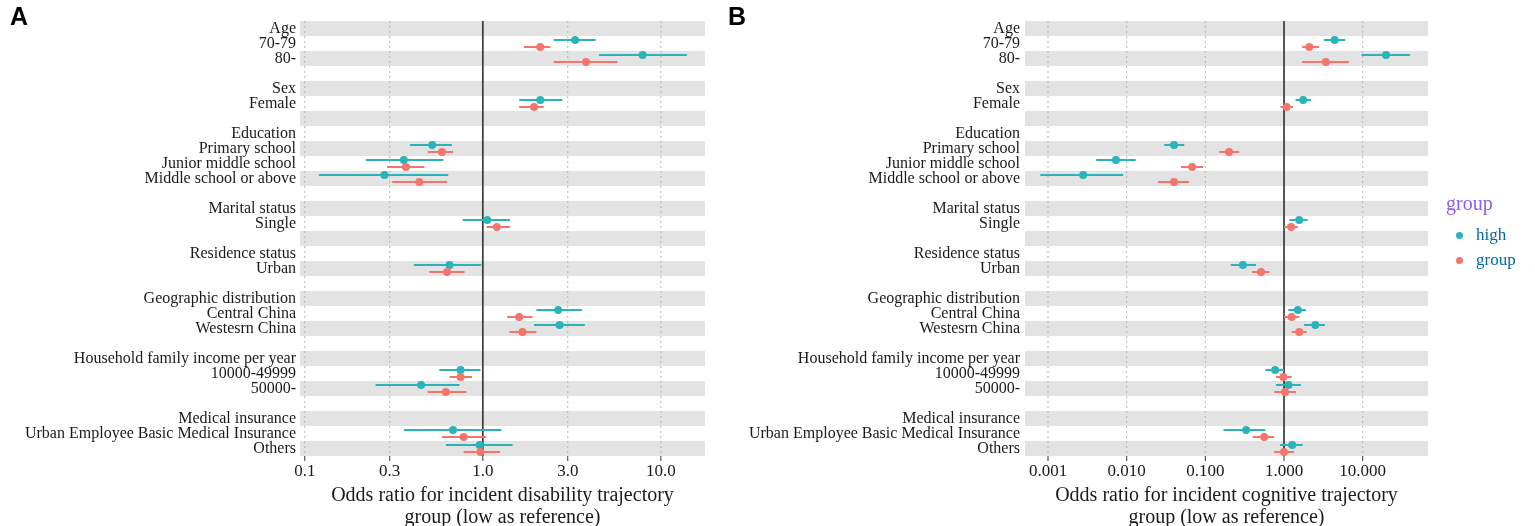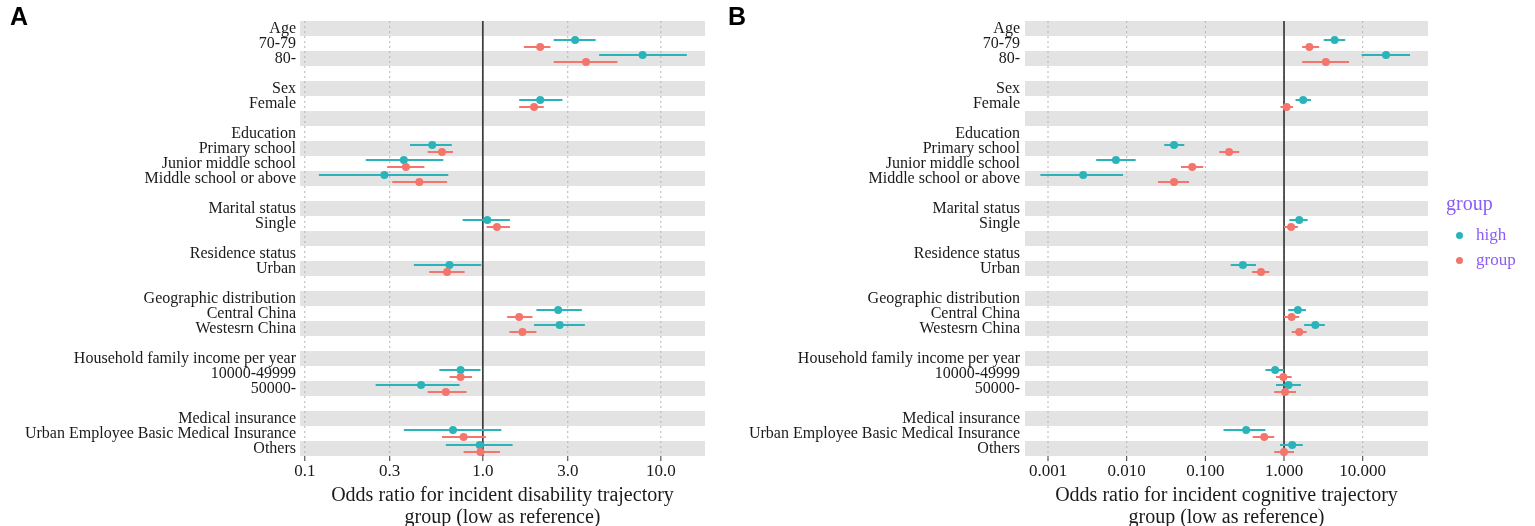--- a/index.html
+++ b/index.html
@@ -9,21 +9,21 @@
                 font-weight:bold;font-size:25px;color:#000;}
   #letterA{left:10px;}
   #letterB{left:728px;}
   svg{position:absolute;left:0;top:0;}
   svg text{fill:#1a1a1a;}
   svg .rowlab{font-size:16px;}
   svg .ticklab{font-size:17px;}
   svg .axtitle{font-size:20px;}
   #legend{position:absolute;left:1446px;top:192px;}
   #legend .legend-title{font-size:20px;color:#8b5cf6;margin-bottom:10px;}
-  #legend .legend-item{display:flex;align-items:center;font-size:17px;color:#8b5cf6;
+  #legend .legend-item{display:flex;align-items:center;font-size:17px;color:#0369a1;
                        margin-bottom:5px;padding-left:10px;}
   #legend .dot{display:inline-block;width:7px;height:7px;border-radius:50%;margin-right:13px;}
 </style>
 </head>
 <body>
 
 <div id="figure">
   <div id="letterA" class="panel-letter">A</div>
   <div id="letterB" class="panel-letter">B</div>
 

